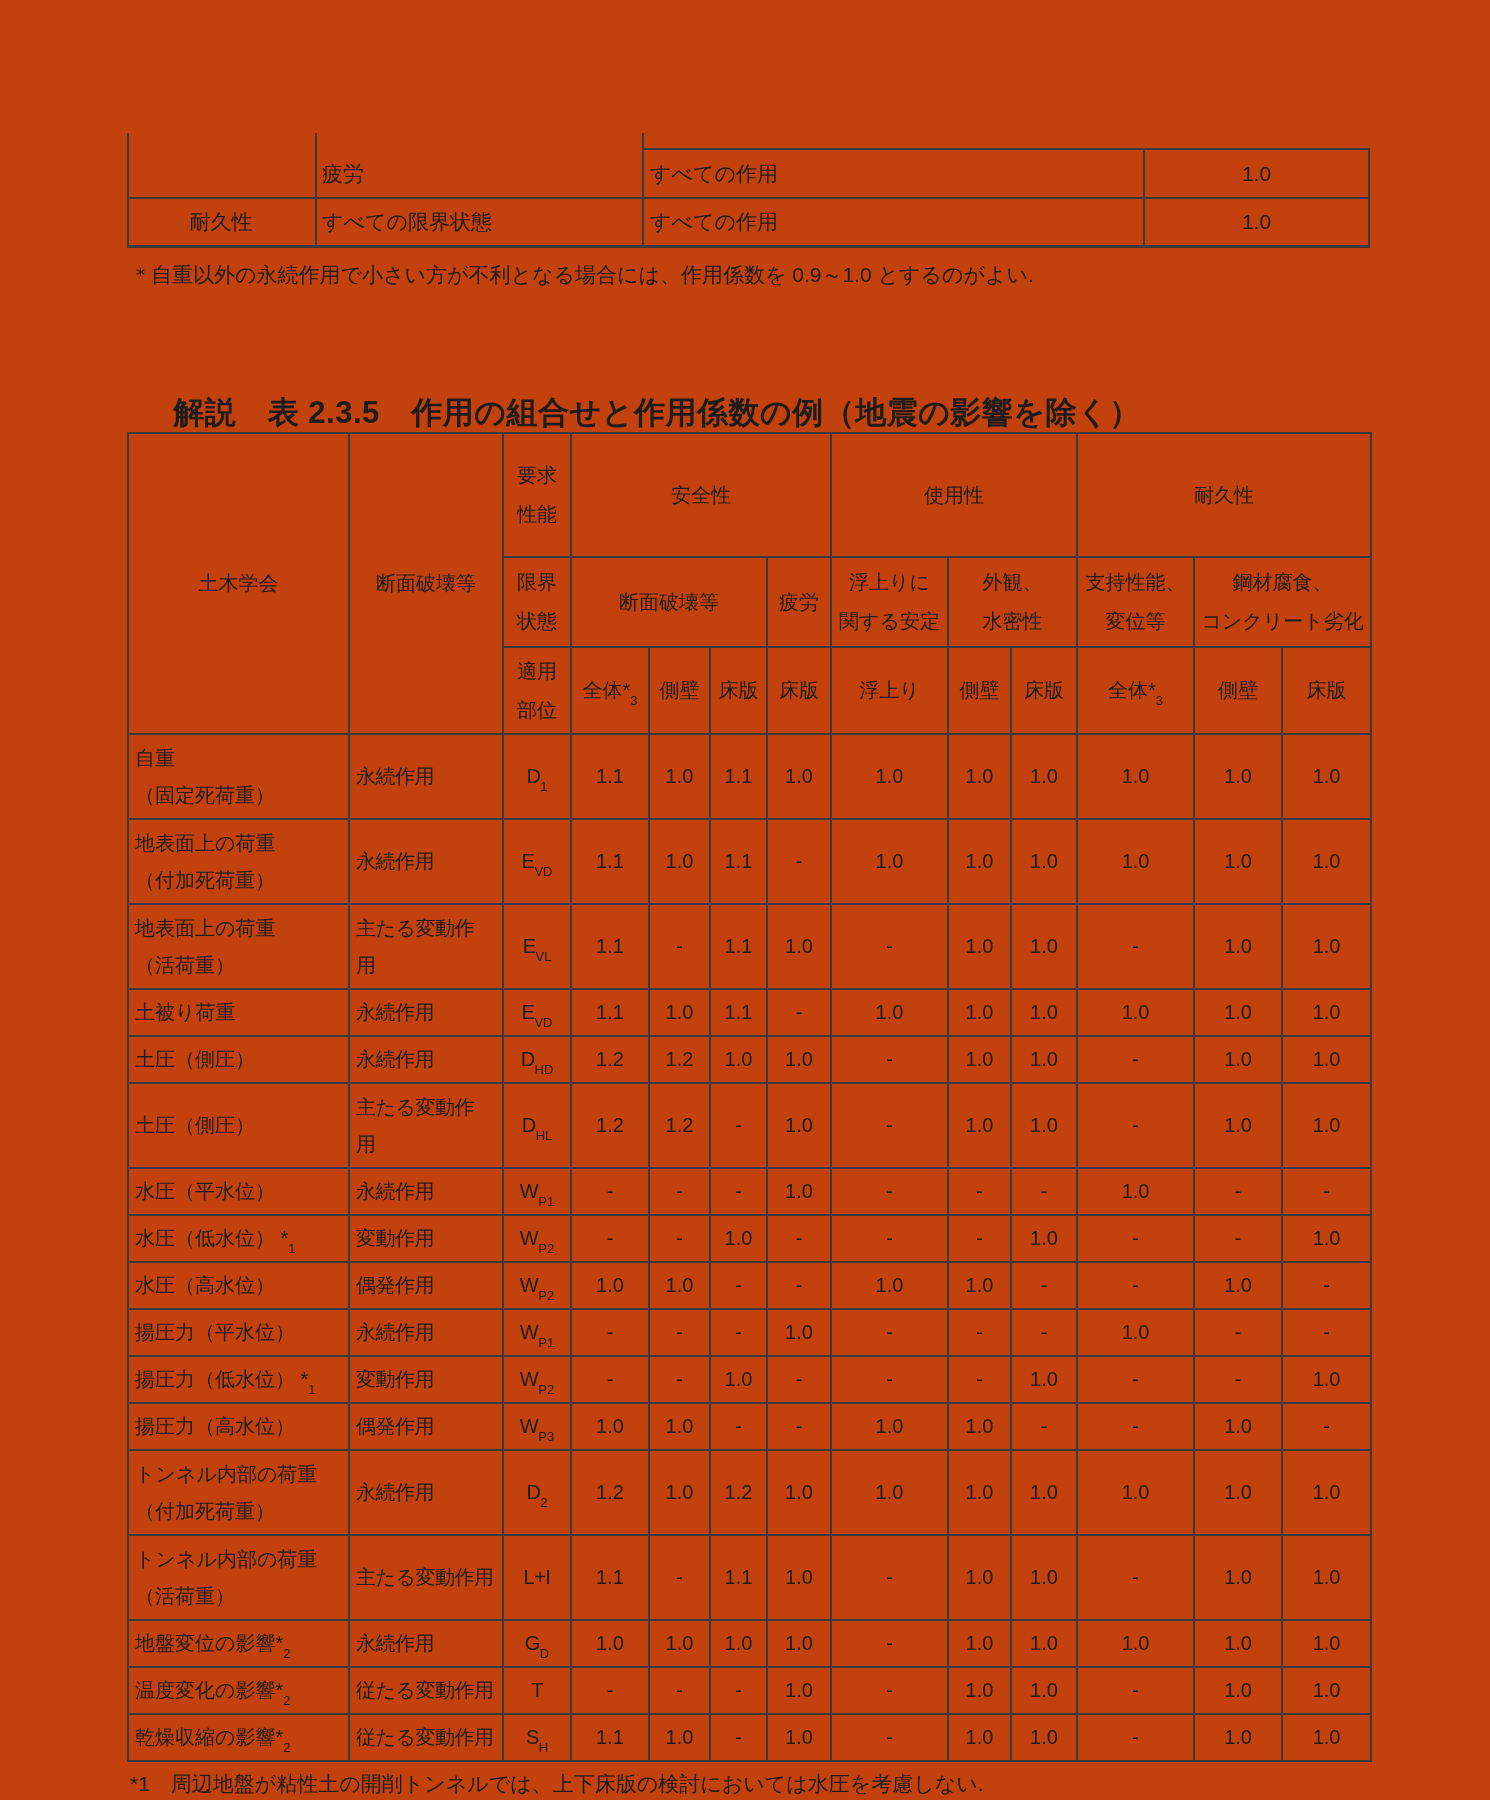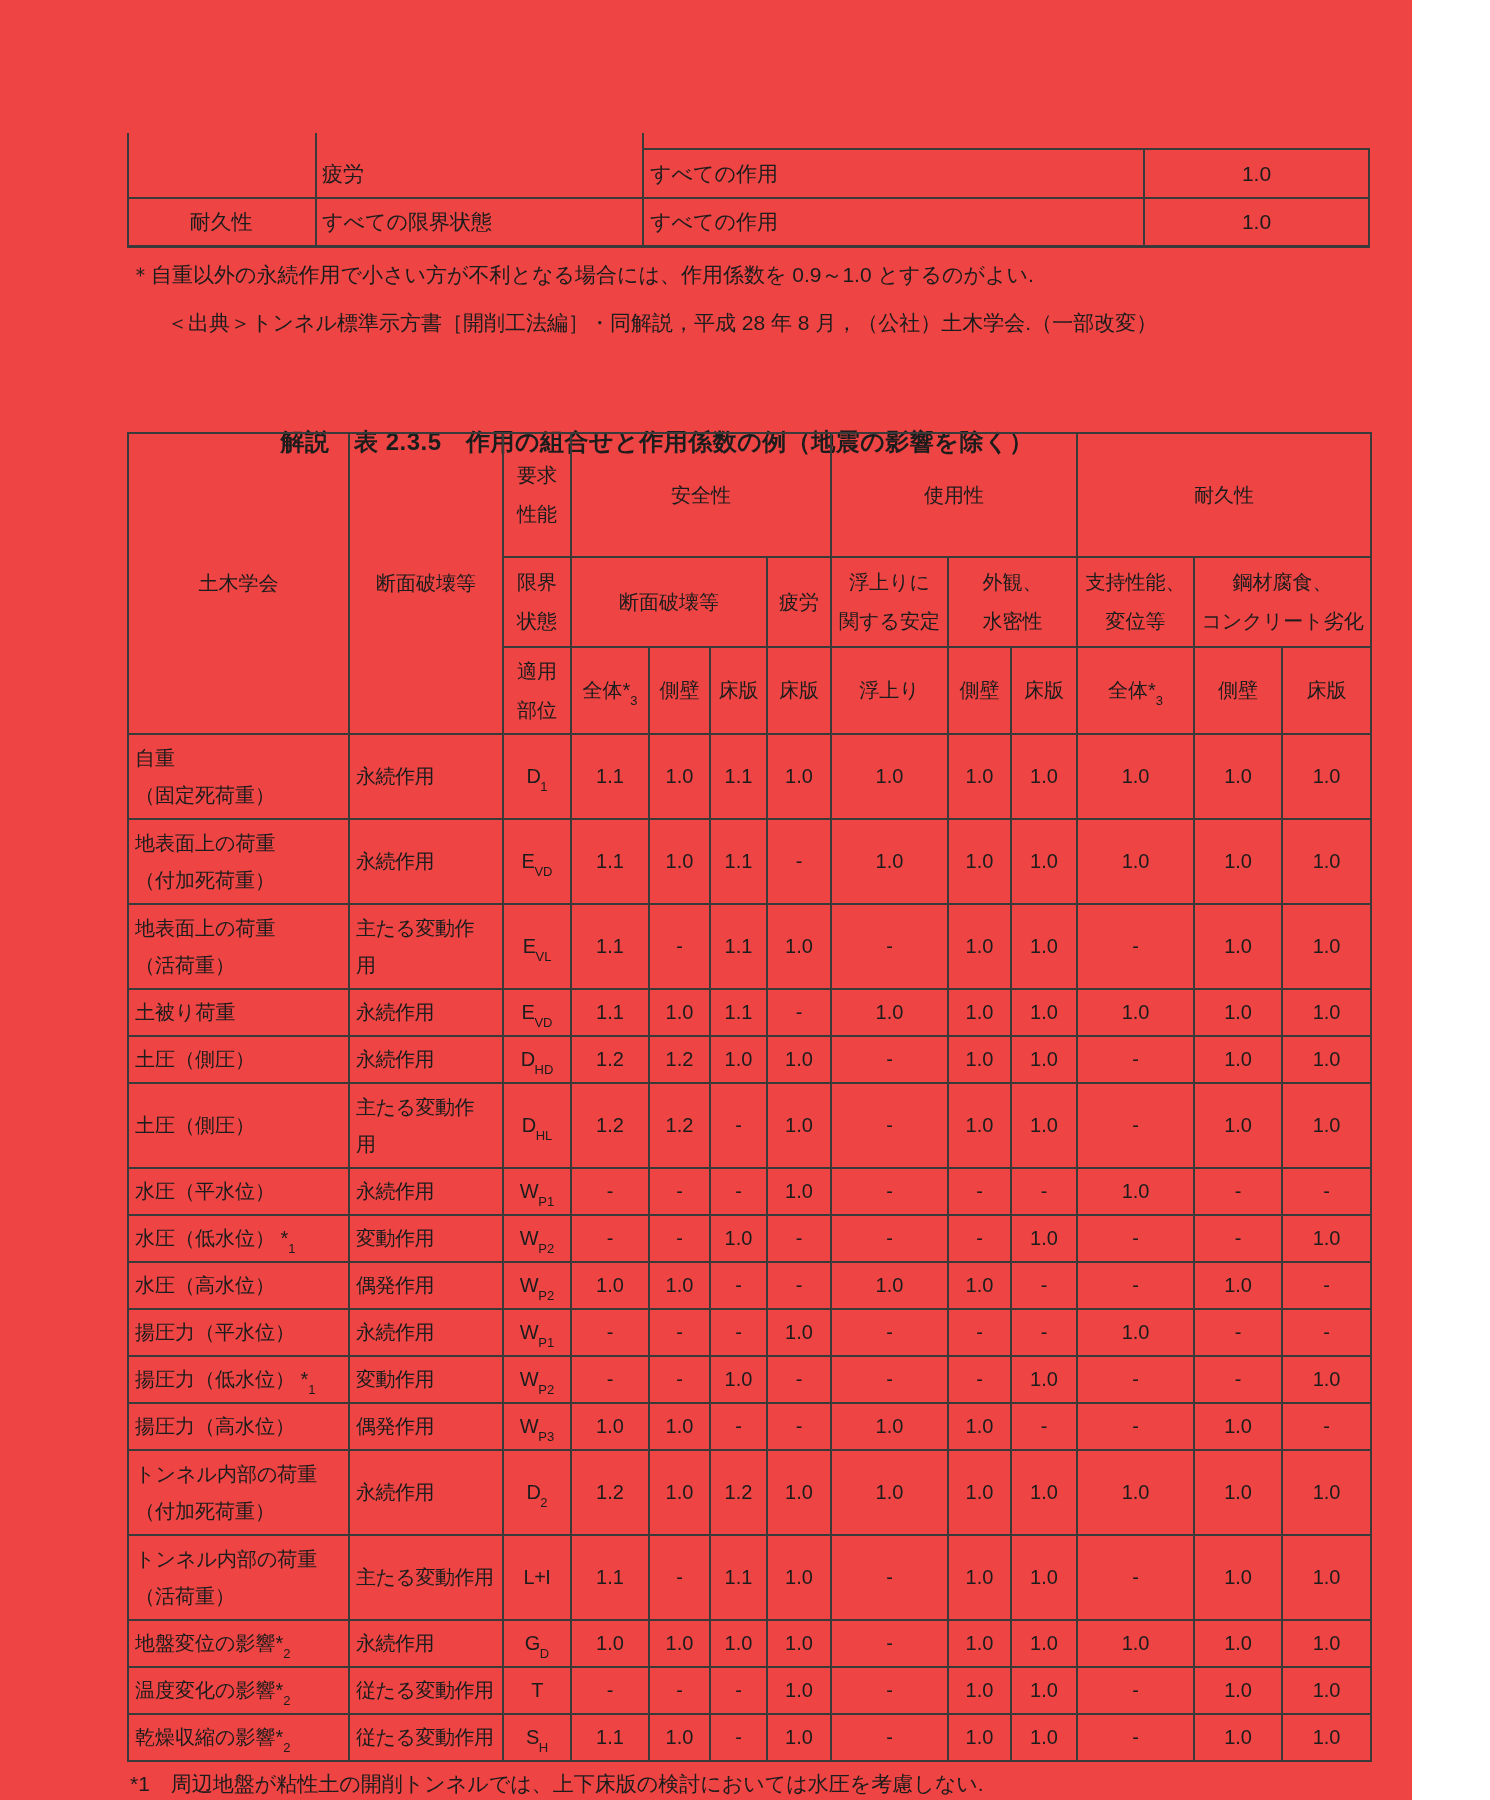--- a/index.html
+++ b/index.html
@@ -1,30 +1,30 @@
 <!DOCTYPE html>
 <html><head>
 <meta charset="utf-8">
 <style>
   html,body{margin:0;padding:0;background:#ffffff;}
   body{width:1490px;height:1800px;font-family:"Liberation Sans",sans-serif;color:#1c1c1c;}
-  .page{position:relative;width:1376px;height:1800px;background:#ef4444;overflow:hidden;padding-left:36px;}
+  .page{position:relative;width:1490px;height:1800px;background:#c2410c;overflow:hidden;}
 
   
   .top-table{position:absolute;left:127px;top:133px;width:1243px;height:115px;font-size:21px;}
   .gl{position:absolute;background:#3a3a3a;}
   .vl{width:2px;}
   .hl{height:2px;}
   .tt-text{position:absolute;white-space:nowrap;}
   .tt-c{text-align:center;}
 
   
   .note{position:absolute;font-size:21px;white-space:nowrap;color:#1c1c1c;}
   .doc-title{position:absolute;left:127px;top:392px;width:1060px;text-align:center;
-             font-size:24px;font-weight:bold;letter-spacing:0.5px;margin-top:34px;}
+             font-size:31px;font-weight:bold;letter-spacing:0.5px;}
 
   
   table.mt{position:absolute;left:127px;top:432px;width:1243px;border-collapse:collapse;
            table-layout:fixed;}
   .mt th,.mt td{border:2px solid #3a3a3a;font-weight:normal;font-size:20px;text-align:center;
                 vertical-align:middle;padding:0 3px;line-height:1.85;overflow:hidden;}
   .mt thead th{line-height:1.95;}
   .mt .cell-left{text-align:left;padding:0 3px 0 6px;}
   .mt .cls-cell{white-space:nowrap;letter-spacing:-0.5px;}
   .mt .cell-sym{letter-spacing:-0.5px;}
@@ -53,21 +53,20 @@
     <span class="tt-text" style="left:523px;top:17px;line-height:47px;">すべての作用</span>
     <span class="tt-text tt-c" style="left:1016px;width:227px;top:17px;line-height:47px;">1.0</span>
 
     <span class="tt-text tt-c" style="left:0;width:188px;top:66px;line-height:46px;">耐久性</span>
     <span class="tt-text" style="left:195px;top:66px;line-height:46px;">すべての限界状態</span>
     <span class="tt-text" style="left:523px;top:66px;line-height:46px;">すべての作用</span>
     <span class="tt-text tt-c" style="left:1016px;width:227px;top:66px;line-height:46px;">1.0</span>
   </div>
 
   <div class="note" style="left:130px;top:261px;">＊自重以外の永続作用で小さい方が不利となる場合には、作用係数を 0.9～1.0 とするのがよい.</div>
-  <div class="note" style="left:167px;top:309px;">＜出典＞トンネル標準示方書［開削工法編］・同解説，平成 28 年 8 月，（公社）土木学会.（一部改変）</div>
 
   <div class="doc-title">解説　表 2.3.5　作用の組合せと作用係数の例（地震の影響を除く）</div>
 
   <table class="mt">
     <colgroup>
       <col style="width:221px">
         <col style="width:154px">
         <col style="width:68px">
       <col style="width:78px">
         <col style="width:61px">

